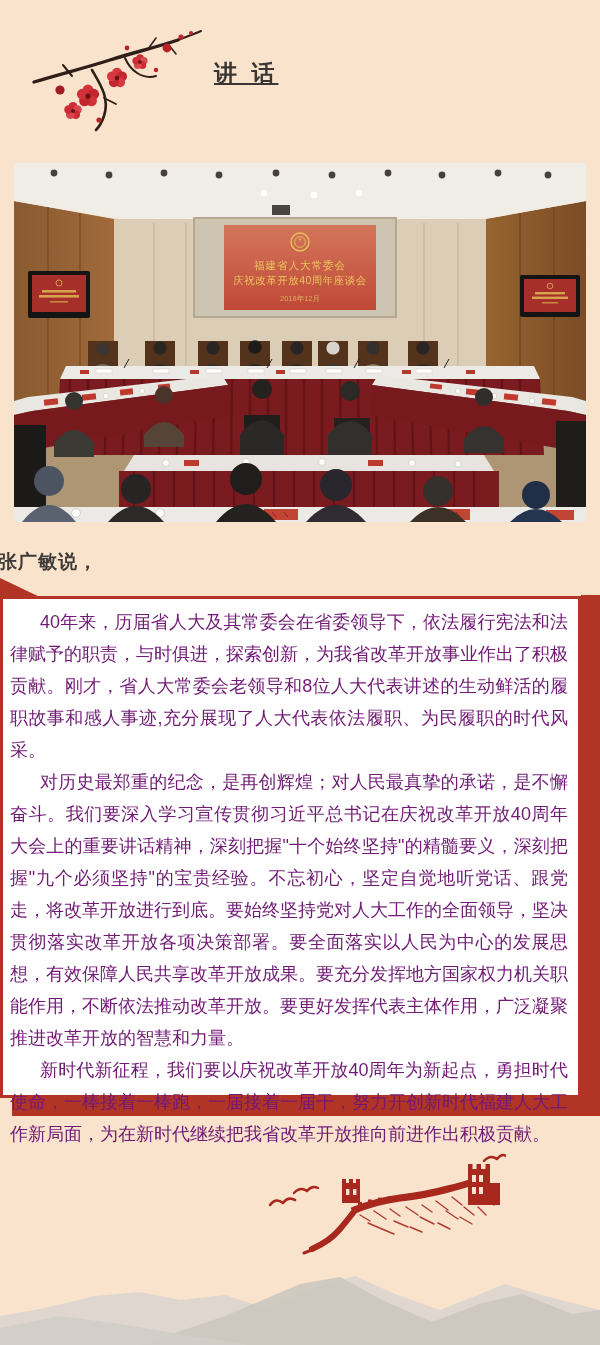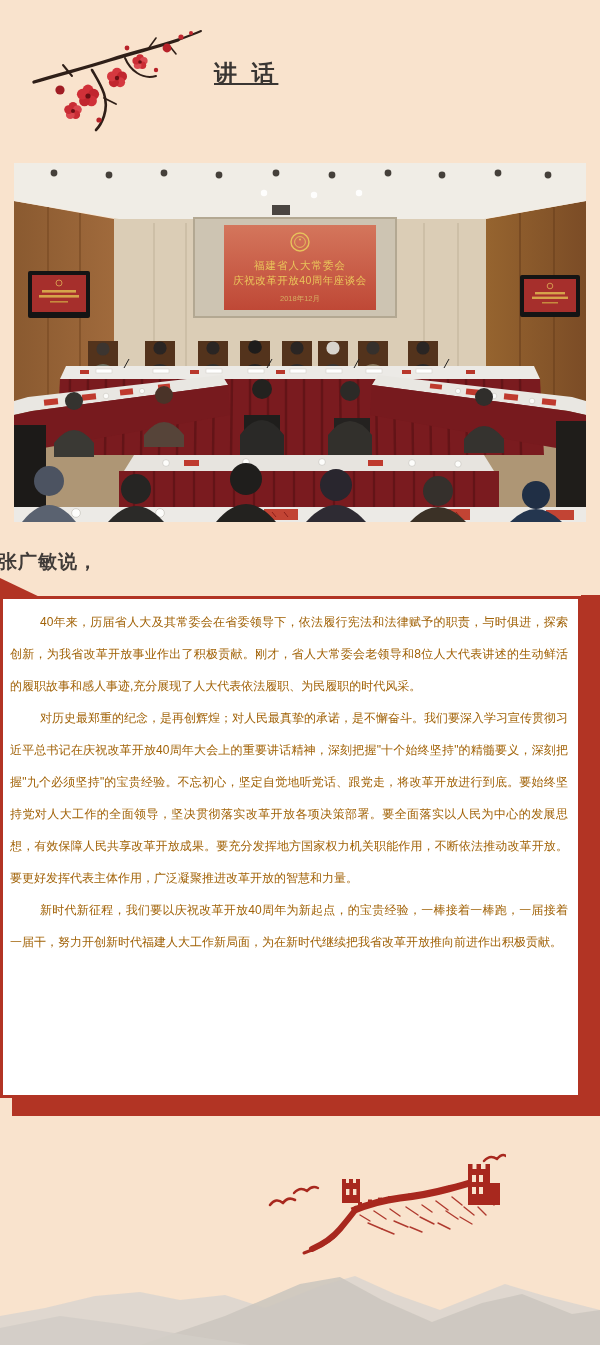--- a/index.html
+++ b/index.html
@@ -17,21 +17,21 @@
   }
   
   .speaker-line{
     left:-2px;top:549px;
     font-size:19px;font-weight:bold;color:#403b38;
     letter-spacing:1px;
   }
   
   .speech-text{
     left:10px;top:606px;width:558px;
-    font-size:12px;line-height:32px;color:#a16207;
+    font-size:18px;line-height:32px;color:#701a75;
     text-align:justify;
   }
   .speech-text p{margin:0;text-indent:30px;}
   svg text{font-family:"Liberation Sans","DejaVu Sans",sans-serif;}
 </style>
 </head>
 <body>
 
 <div class="page">
 
@@ -418,21 +418,21 @@
     <rect x="581" y="19" width="19" height="519" fill="#b23424"></rect>
     <rect x="12" y="519" width="588" height="21" fill="#b23424"></rect>
     <rect x="0" y="20" width="581" height="502" fill="#b23424"></rect>
     <rect x="3" y="23" width="575" height="496" fill="#ffffff"></rect>
     <polygon points="0,2 44,23 0,23" fill="#b23424"></polygon>
   </svg>
 
   <div class="abs speech-text">
     <p>40年来，历届省人大及其常委会在省委领导下，依法履行宪法和法律赋予的职责，与时俱进，探索创新，为我省改革开放事业作出了积极贡献。刚才，省人大常委会老领导和8位人大代表讲述的生动鲜活的履职故事和感人事迹,充分展现了人大代表依法履职、为民履职的时代风采。</p>
     <p>对历史最郑重的纪念，是再创辉煌；对人民最真挚的承诺，是不懈奋斗。我们要深入学习宣传贯彻习近平总书记在庆祝改革开放40周年大会上的重要讲话精神，深刻把握"十个始终坚持"的精髓要义，深刻把握"九个必须坚持"的宝贵经验。不忘初心，坚定自觉地听党话、跟党走，将改革开放进行到底。要始终坚持党对人大工作的全面领导，坚决贯彻落实改革开放各项决策部署。要全面落实以人民为中心的发展思想，有效保障人民共享改革开放成果。要充分发挥地方国家权力机关职能作用，不断依法推动改革开放。要更好发挥代表主体作用，广泛凝聚推进改革开放的智慧和力量。</p>
-    <p>新时代新征程，我们要以庆祝改革开放40周年为新起点，的宝贵经验，一棒接着一棒跑，一届接着一届干，努力开创新时代福建人大工作新局面，为在新时代继续把我省改革开放推向前进作出积极贡献。</p>
+    <p>新时代新征程，我们要以庆祝改革开放40周年为新起点，勇担时代使命，一棒接着一棒跑，一届接着一届干，努力开创新时代福建人大工作新局面，为在新时代继续把我省改革开放推向前进作出积极贡献。</p>
   </div>
 
   <svg class="abs" style="left:264px;top:1153px;" width="242" height="108" viewBox="0 0 242 108">
     <g fill="#a8281e" stroke="#a8281e">
 
       <path d="M6,52 Q12,44 19,50 M19,50 Q24,43 31,47" fill="none" stroke-width="2.6" stroke-linecap="round"></path>
       <path d="M30,40 Q36,33 43,38 M43,38 Q48,32 54,35" fill="none" stroke-width="2.4" stroke-linecap="round"></path>
       <path d="M220,8 Q226,1 233,6 M233,6 Q238,0 242,3" fill="none" stroke-width="2.4" stroke-linecap="round"></path>
 
       <path d="M48,96 Q66,88 76,76 Q86,64 92,56" fill="none" stroke-width="6" stroke-linecap="round"></path>

